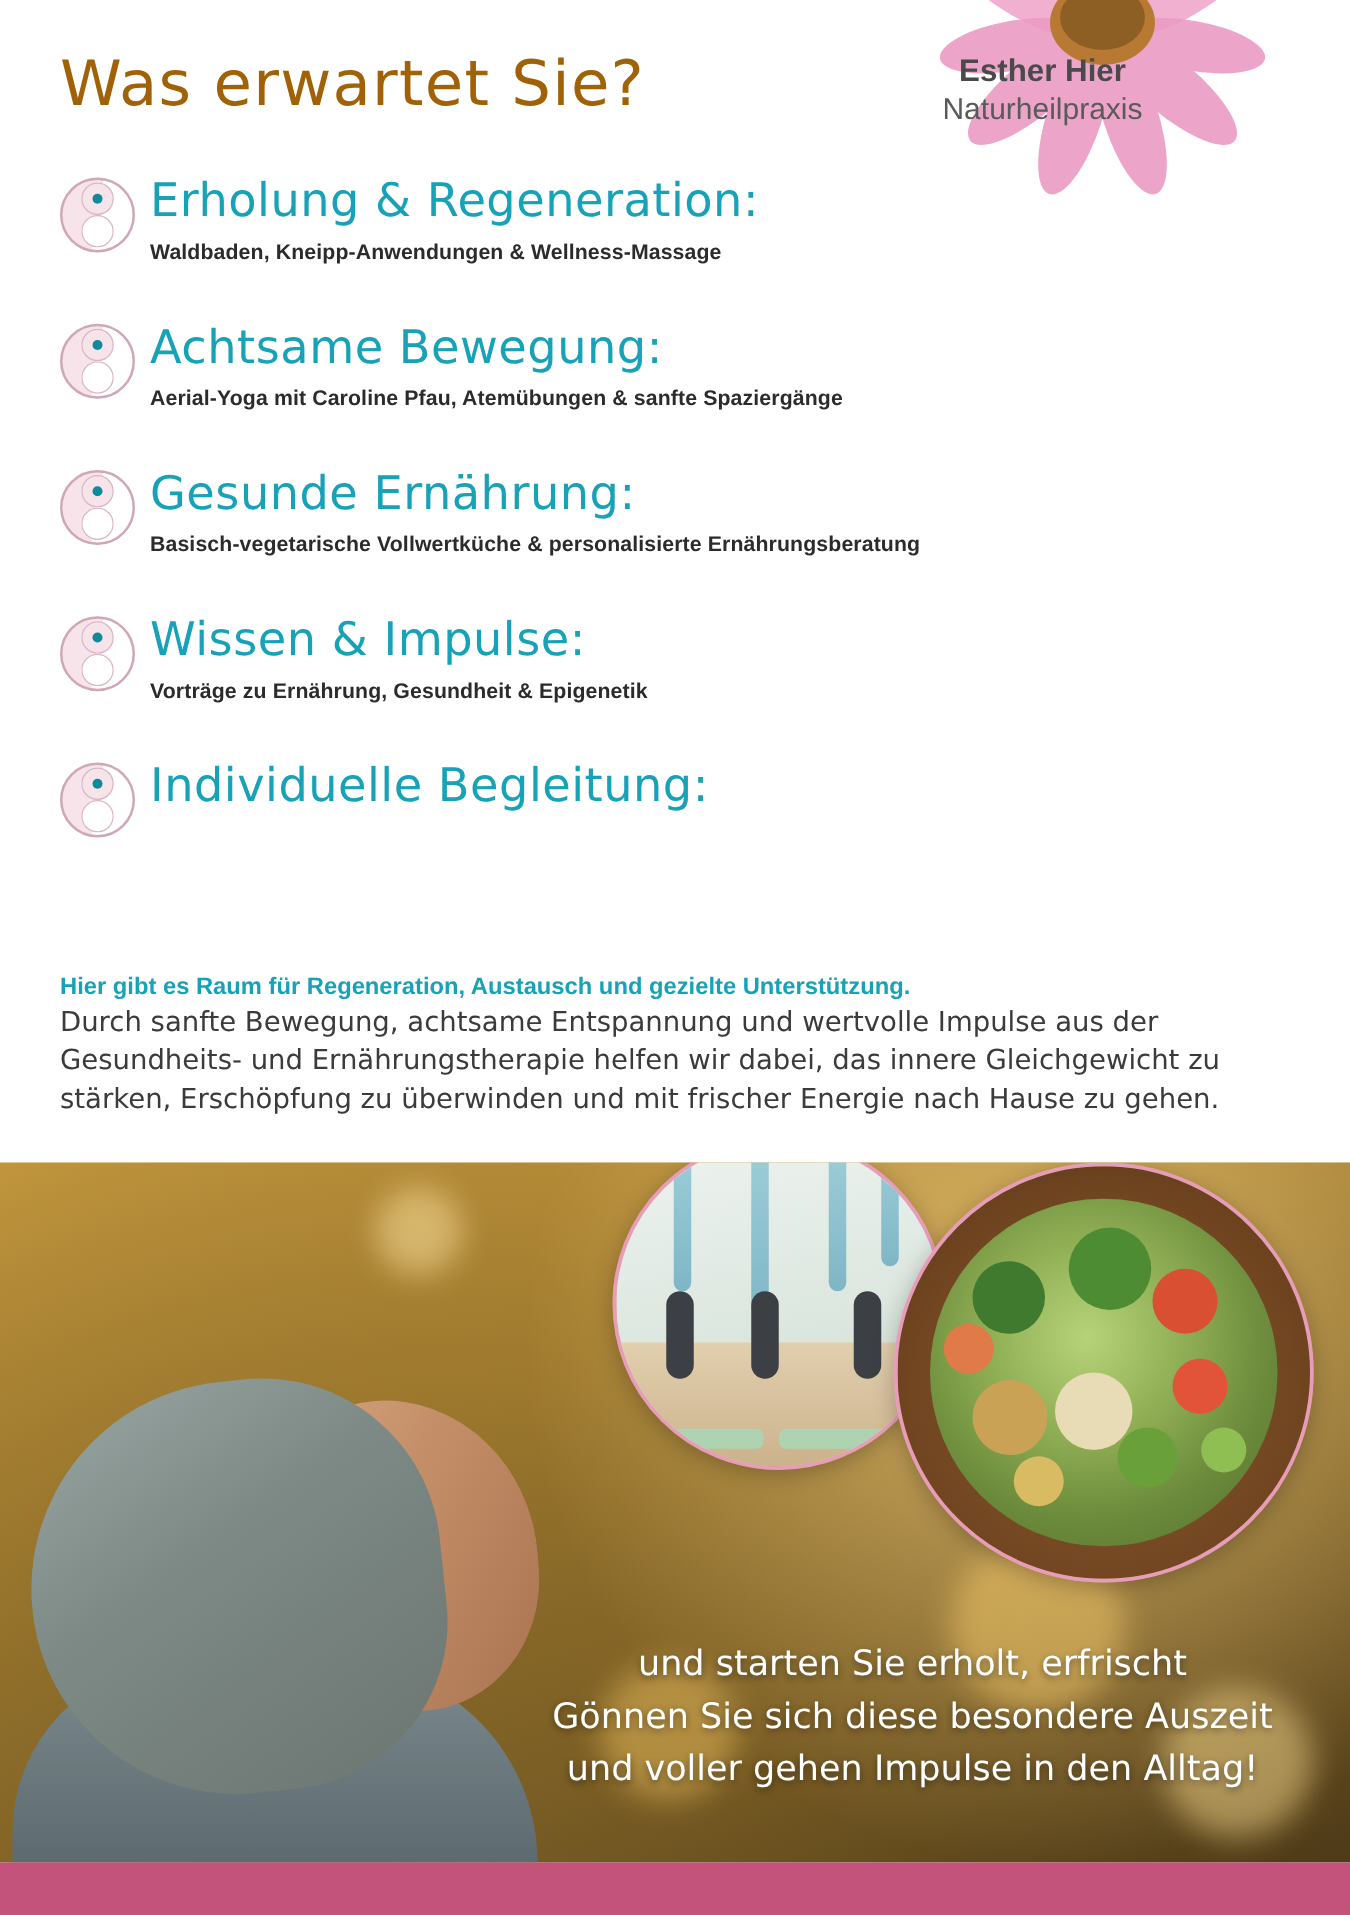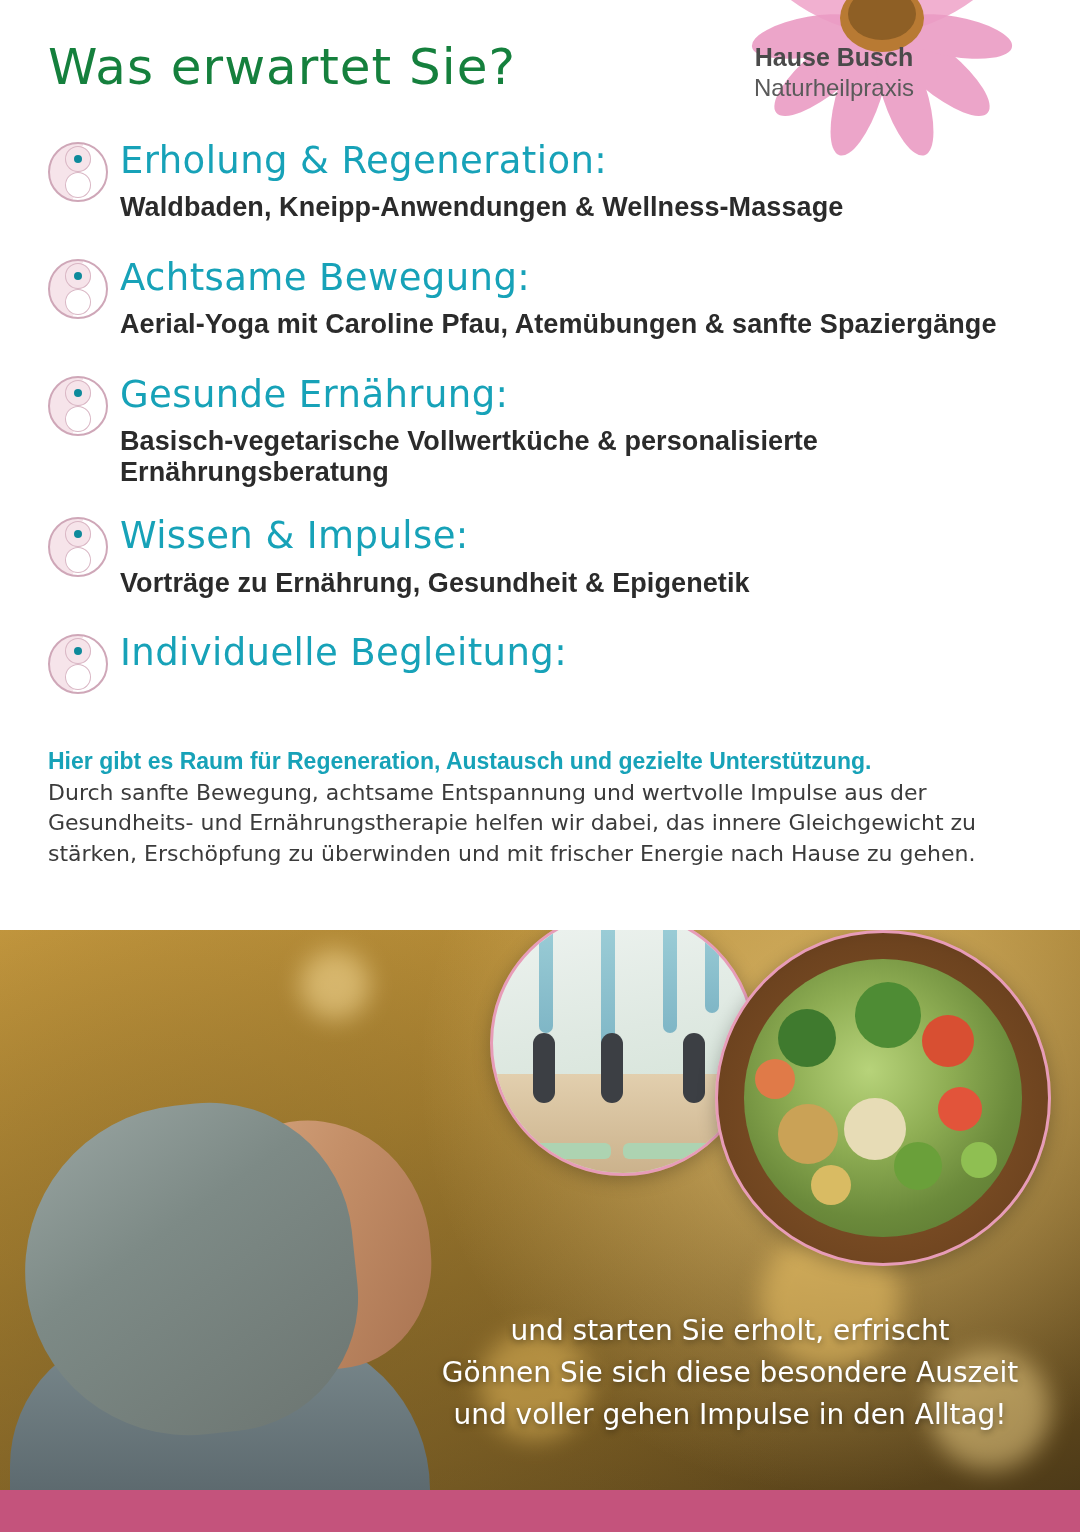--- a/index.html
+++ b/index.html
@@ -21,21 +21,21 @@
     overflow: hidden;
     background: #ffffff;
   }
 
   
   .headline {
     position: absolute;
     left: 48px;
     top: 38px;
     font-size: 50px;
-    color: #15803d;
+    color: #a16207;
     letter-spacing: 1px;
     font-family: "DejaVu Sans", sans-serif;
     font-weight: 400;
   }
 
   
   .logo-wrap {
     position: absolute;
     right: 28px;
     top: -38px;
@@ -131,38 +131,39 @@
     font-size: 37px;
     color: #17a2b8;
     font-family: "DejaVu Sans", sans-serif;
     font-weight: 400;
     letter-spacing: 0.4px;
     line-height: 1.25;
   }
   .item-desc {
     margin-left: 72px;
     margin-top: 8px;
-    font-size: 27px;
+    font-size: 17px;
     color: #2b2b2b;
     font-weight: bold;
     letter-spacing: 0.1px;
   }
 
   
   .para {
     position: absolute;
     left: 48px;
     top: 748px;
     width: 980px;
   }
   .para-lead {
-    font-size: 23px;
+    font-size: 19px;
     color: #17a2b8;
     font-weight: bold;
     margin-bottom: 3px;
+    margin-top: 31px;
   }
   .para-body {
     font-size: 22px;
     color: #3b3b3b;
     line-height: 1.38;
     font-family: "DejaVu Sans", sans-serif;
   }
 
   
   .photo-band {
@@ -345,21 +346,21 @@
           <ellipse cx="0" cy="72" rx="22" ry="66" transform="rotate(50)"></ellipse>
           <ellipse cx="0" cy="72" rx="22" ry="66" transform="rotate(-50)"></ellipse>
           <ellipse cx="0" cy="72" rx="20" ry="60" transform="rotate(80)"></ellipse>
           <ellipse cx="0" cy="72" rx="20" ry="60" transform="rotate(-80)"></ellipse>
         </g>
         <ellipse cx="0" cy="-6" rx="42" ry="34" fill="#b87a33"></ellipse>
         <ellipse cx="0" cy="-10" rx="34" ry="26" fill="#8e5f25"></ellipse>
       </g>
     </svg>
     <div class="logo-text">
-      <div class="logo-name">Hause Busch</div>
+      <div class="logo-name">Esther Hier</div>
       <div class="logo-sub">Naturheilpraxis</div>
     </div>
   </div>
 
   <div class="list">
 
     <div class="item">
       <div class="yin">
           <span class="dot-top"></span>
           <span class="dot-bot"></span>

